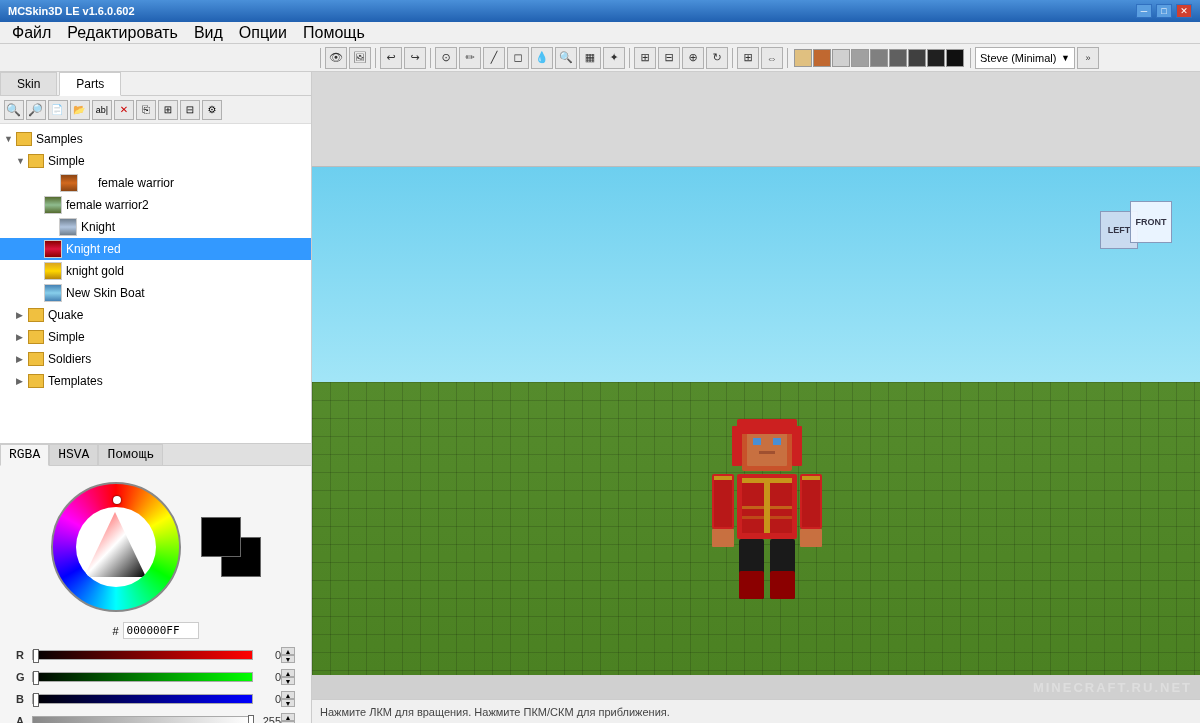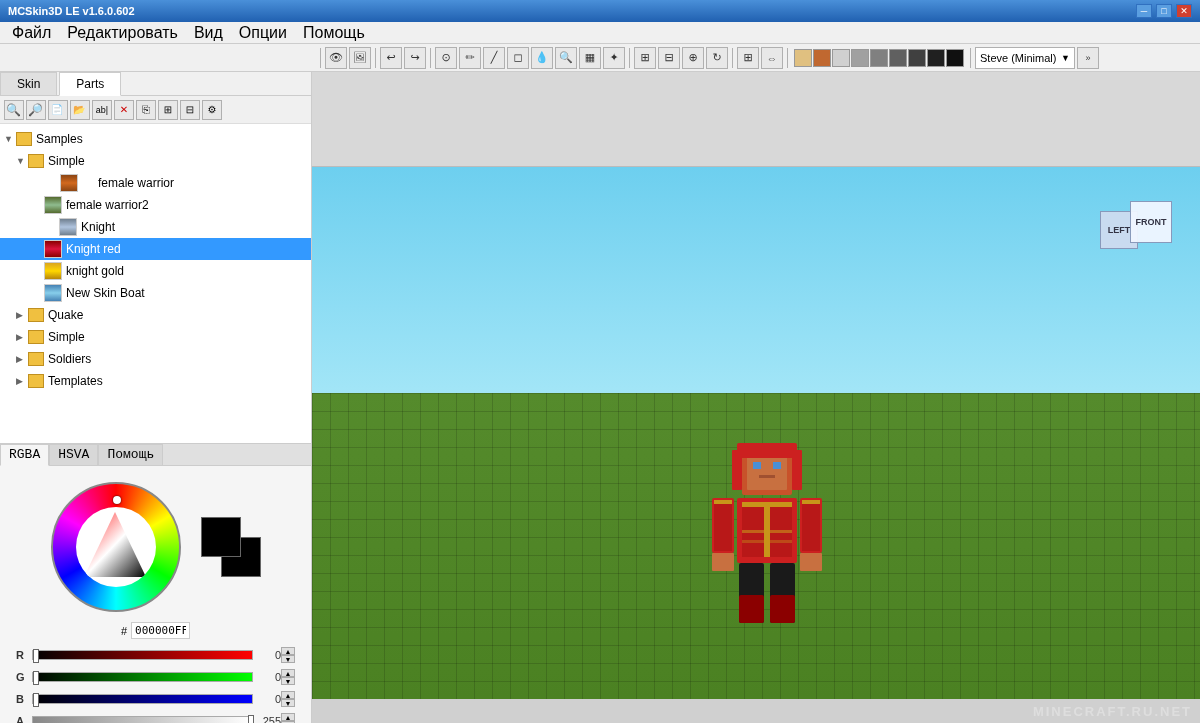--- a/index.html
+++ b/index.html
@@ -253,21 +253,21 @@
     }
 
     #hex-row {
       display: flex;
       align-items: center;
       gap: 4px;
       font-size: 11px;
       margin-top: 4px;
     }
     #hex-input {
-      width: 59px;
+      width: 76px;
       border: 1px solid #ccc;
       padding: 1px 3px;
       font-size: 11px;
       font-family: monospace;
     }
 
     
     #sliders {
       width: 100%;
       padding: 0 8px;
@@ -739,15 +739,18 @@
           <rect x="27" y="155" width="25" height="28" fill="#8b0000" rx="2"></rect>
           <rect x="58" y="155" width="25" height="28" fill="#8b0000" rx="2"></rect>
 
           <rect x="30" y="90" width="50" height="3" fill="#c8941a" opacity="0.6"></rect>
           <rect x="30" y="100" width="50" height="3" fill="#c8941a" opacity="0.4"></rect>
         </svg>
       </div>
 
       <div id="watermark">MINECRAFT.RU.NET</div>
     </div>
+    <div id="status-bar">
+      <span>Нажмите ЛКМ для вращения. Нажмите ПКМ/СКМ для приближения.</span>
+    </div>
   </div>
 
 </div>
 
 </body></html>

